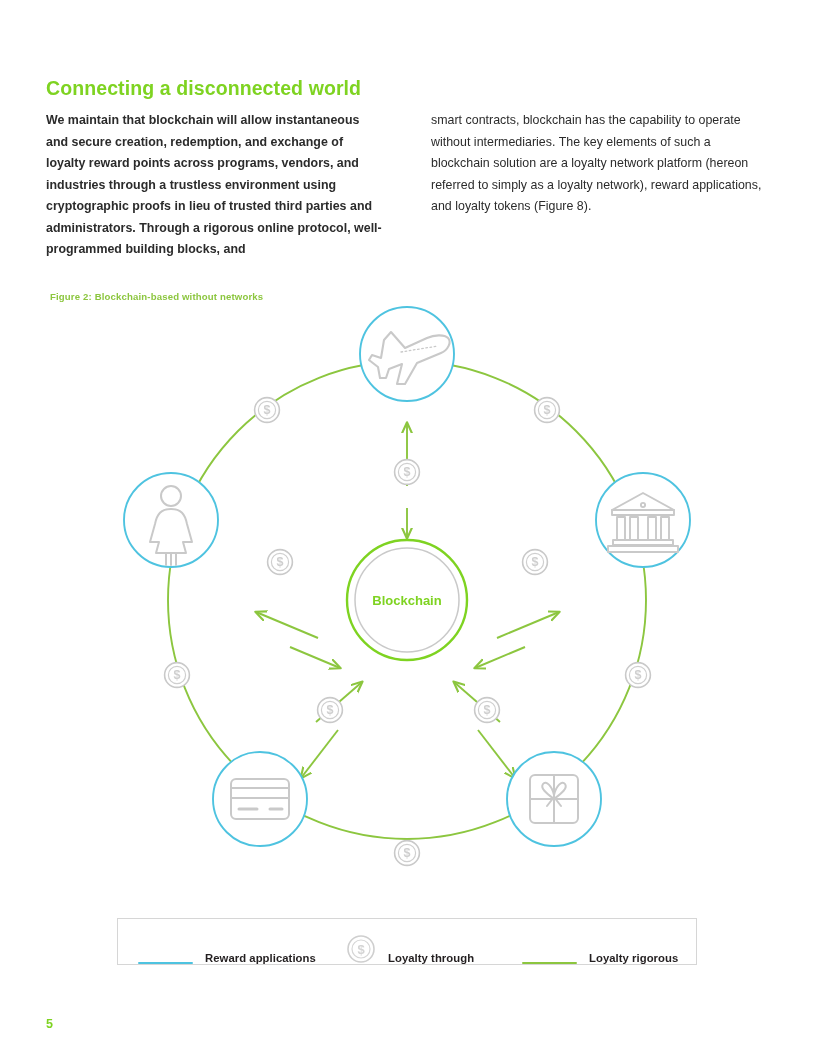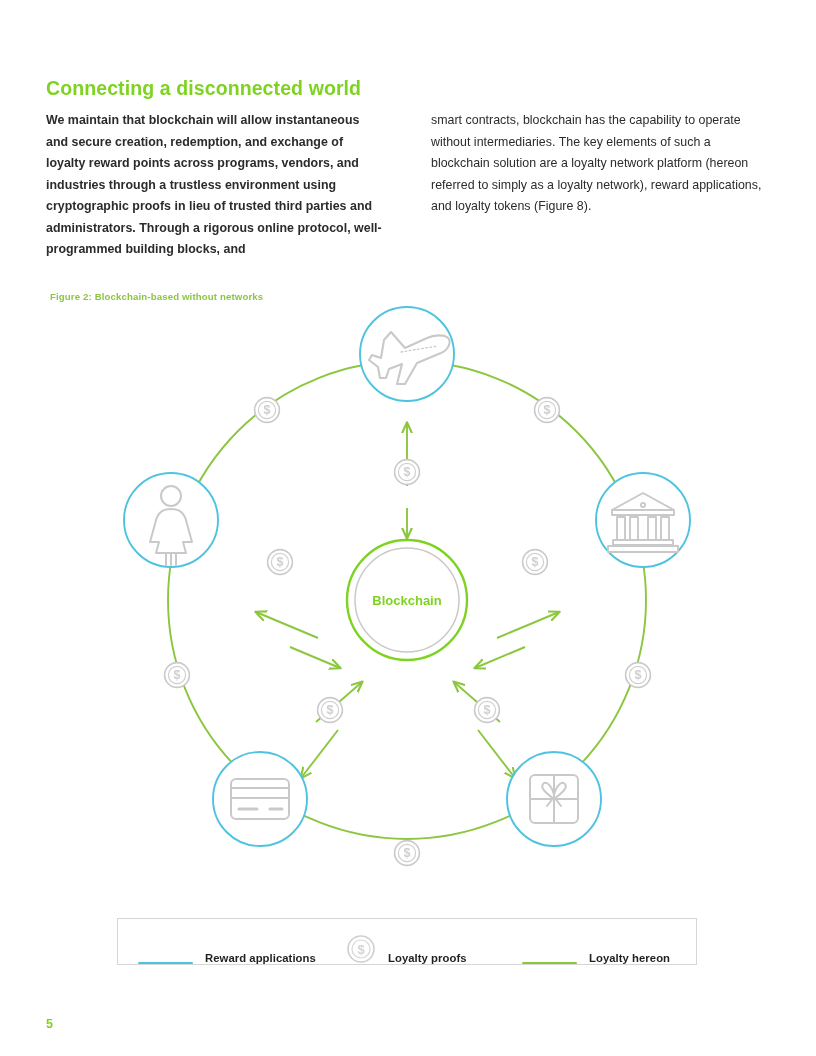--- a/index.html
+++ b/index.html
@@ -281,26 +281,26 @@
         <span class="legend-line cyan"></span>
         <span class="legend-text">Reward applications</span>
       </div>
 
       <div class="legend-item li1">
         <svg class="legend-coin" viewBox="0 0 30 30">
           <circle cx="15" cy="15" r="13" fill="#ffffff" stroke="#cfcfcf" stroke-width="1.6"></circle>
           <circle cx="15" cy="15" r="9" fill="#ffffff" stroke="#d6d6d6" stroke-width="1.2"></circle>
           <text x="15" y="19.5" text-anchor="middle" font-family="Liberation Sans, sans-serif" font-size="13" font-weight="bold" fill="#d4d4d4">$</text>
         </svg>
-        <span class="legend-text">Loyalty proofs</span>
+        <span class="legend-text">Loyalty through</span>
       </div>
 
       <div class="legend-item li2">
         <span class="legend-line green"></span>
-        <span class="legend-text">Loyalty hereon</span>
+        <span class="legend-text">Loyalty rigorous</span>
       </div>
 
     </div>
   </div>
 
   <div class="page-number">5</div>
 
 </div>
 
 </body></html>

